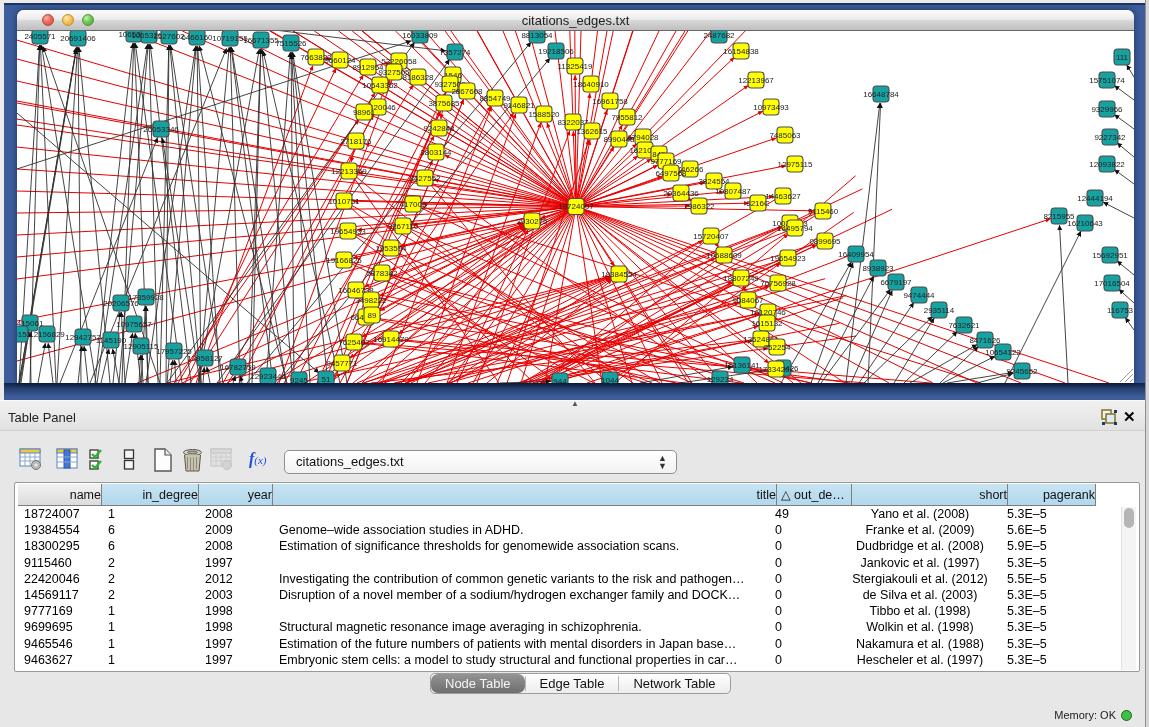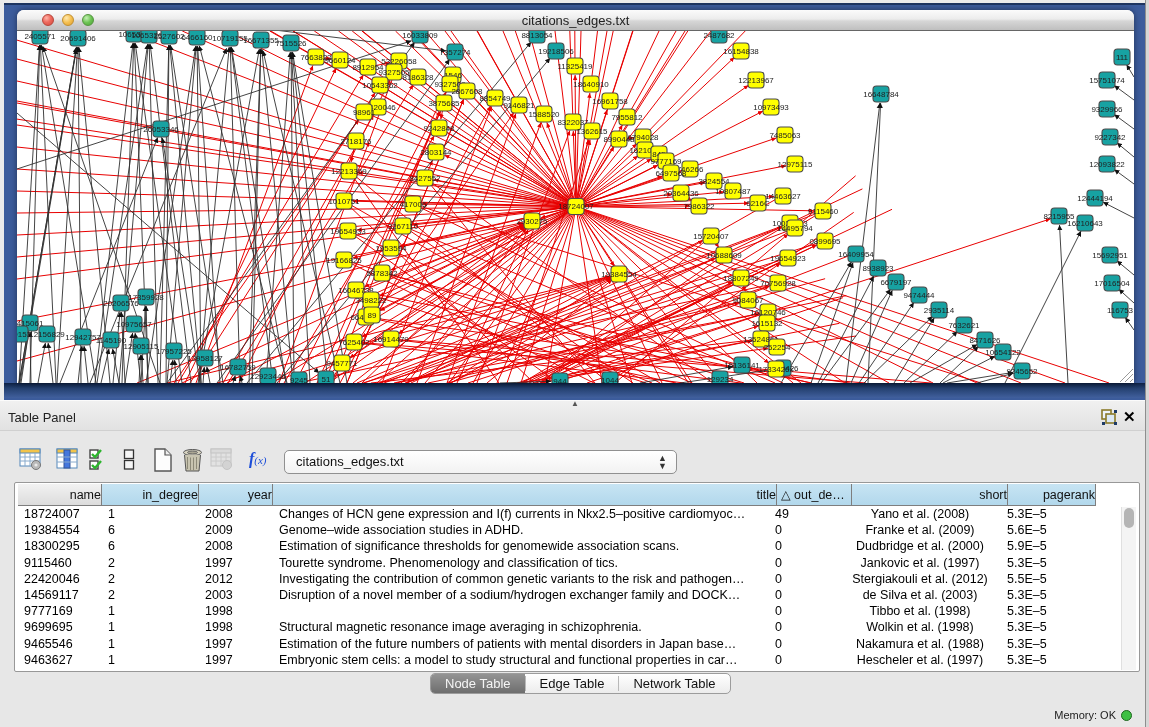--- a/index.html
+++ b/index.html
@@ -67,21 +67,21 @@
 #vscroll { position:absolute; right:3px; top:24px; width:15px; height:163px;
   background:#f4f4f4; border-left:1px solid #e0e0e0; }
 #vscroll .thumb { position:absolute; left:2px; top:1px; width:10px; height:20px;
   background:#b5b5b5; border-radius:5px; }
 
 
 #tabs { position:absolute; left:430px; top:273px; height:21px; display:flex;
   border:1px solid #9c9c9c; border-radius:5px; overflow:hidden; font-size:13px;
   background:linear-gradient(to bottom,#ffffff,#ececec); }
 #tabs .seg { padding:0 14px; line-height:20px; color:#111; }
-#tabs .seg.sel { background:linear-gradient(to bottom,#949494,#6e6e6e); color:#f5f5f5; }
+#tabs .seg.sel { background:linear-gradient(to bottom,#949494,#6e6e6e); color:#f5f5f5;border-radius:7px; }
 #tabs .sep { width:1px; background:#b9b9b9; margin:2px 0; }
 
 
 #status { position:absolute; right:33px; top:309px; font-size:11px; color:#222; }
 #memdot { position:absolute; left:1121px; top:310px; width:11px; height:11px;
   border-radius:50%; background:#3ec043; border:1px solid #1e661e; }
 
 
 #redge { position:absolute; left:1145px; top:0; width:4px; height:727px;
   background:#d6d6d6; border-left:1px solid #8e8e8e; }
@@ -811,48 +811,46 @@
       <div class="th" style="left:255px; width:504px;">title</div>
       <div class="th" style="left:759px; width:75px; text-align:left; padding-left:4px;">△ out_de…</div>
       <div class="th" style="left:834px; width:156px;">short</div>
       <div class="th" style="left:990px; width:88px;">pagerank</div>
     </div>
     <div id="tbody">
 <div class="tr">
           <div class="c1">18724007</div>
           <div class="c2">1</div>
           <div class="c3">2008</div>
-          <div class="c4">Changes of HCN gene expression and I(f) currents in Nkx2.5–positive cardiomyoc…</div>
           <div class="c5">49</div>
           <div class="c6">Yano et al. (2008)</div>
           <div class="c7">5.3E–5</div>
         </div>
 <div class="tr">
           <div class="c1">19384554</div>
           <div class="c2">6</div>
           <div class="c3">2009</div>
           <div class="c4">Genome–wide association studies in ADHD.</div>
           <div class="c5">0</div>
           <div class="c6">Franke et al. (2009)</div>
           <div class="c7">5.6E–5</div>
         </div>
 <div class="tr">
           <div class="c1">18300295</div>
           <div class="c2">6</div>
           <div class="c3">2008</div>
           <div class="c4">Estimation of significance thresholds for genomewide association scans.</div>
           <div class="c5">0</div>
-          <div class="c6">Dudbridge et al. (2000)</div>
+          <div class="c6">Dudbridge et al. (2008)</div>
           <div class="c7">5.9E–5</div>
         </div>
 <div class="tr">
           <div class="c1">9115460</div>
           <div class="c2">2</div>
           <div class="c3">1997</div>
-          <div class="c4">Tourette syndrome. Phenomenology and classification of tics.</div>
           <div class="c5">0</div>
           <div class="c6">Jankovic et al. (1997)</div>
           <div class="c7">5.3E–5</div>
         </div>
 <div class="tr">
           <div class="c1">22420046</div>
           <div class="c2">2</div>
           <div class="c3">2012</div>
           <div class="c4">Investigating the contribution of common genetic variants to the risk and pathogen…</div>
           <div class="c5">0</div>

